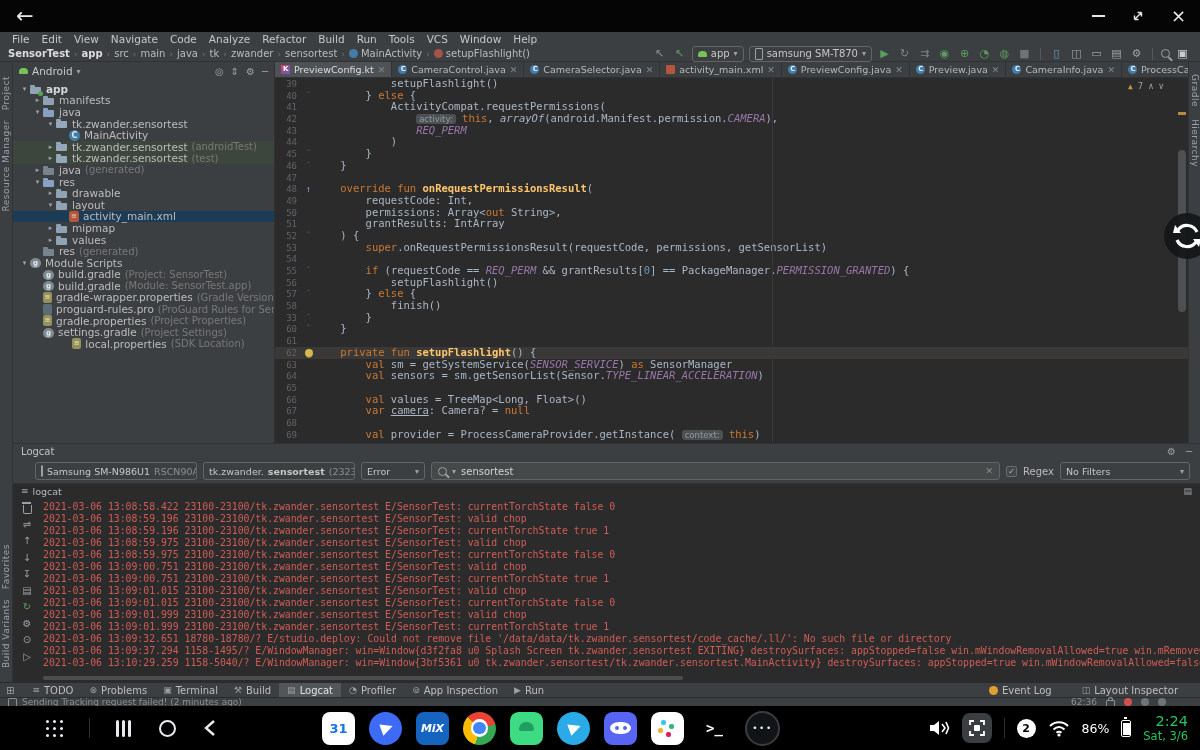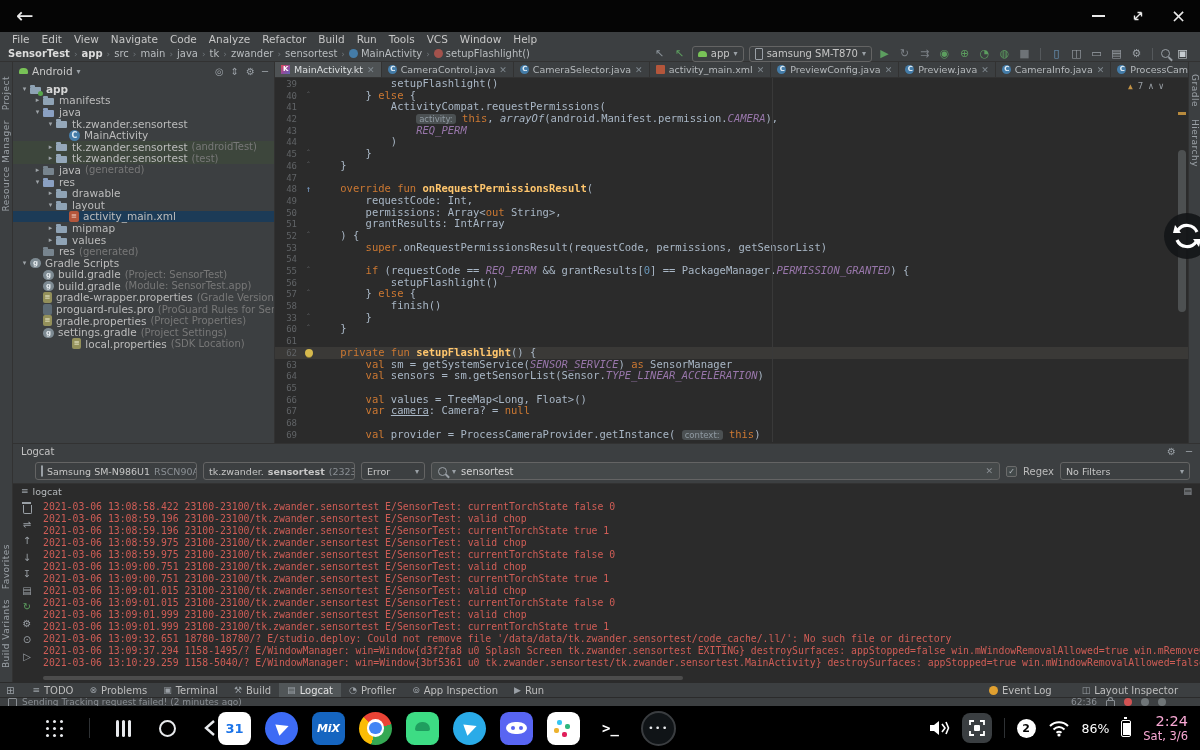--- a/index.html
+++ b/index.html
@@ -165,21 +165,21 @@
   .nav-group{display:flex;align-items:center;gap:26px;margin-left:46px;}
   .apps-grid{width:17px;height:17px;position:relative;}
   .apps-grid::after{content:"";position:absolute;width:3px;height:3px;border-radius:50%;background:#e8eaed;
     box-shadow:7px 0 0 #e8eaed,14px 0 0 #e8eaed,0 7px 0 #e8eaed,7px 7px 0 #e8eaed,14px 7px 0 #e8eaed,
     0 14px 0 #e8eaed,7px 14px 0 #e8eaed,14px 14px 0 #e8eaed;}
   .tb-sep2{width:1px;height:20px;background:#2e3134;}
   .recents{width:17px;height:17px;position:relative;}
   .recents::after{content:"";position:absolute;left:0;top:0;width:2.5px;height:17px;background:#e8eaed;border-radius:2px;
     box-shadow:6px 0 0 #e8eaed,12px 0 0 #e8eaed;}
   .homebtn{width:17px;height:17px;border:2.5px solid #e8eaed;border-radius:50%;box-sizing:border-box;}
-  .app-row{display:flex;align-items:center;gap:14px;}
+  .app-row{display:flex;align-items:center;gap:14px;margin-left:104px;}
   .app-icon{width:33px;height:33px;position:relative;flex:none;display:flex;align-items:center;justify-content:center;}
   .app-calendar{background:#fff;border-radius:24%;}
   .app-calendar span{color:#1a73e8;font-weight:bold;font-size:13px;}
   .app-plane{background:#3d6bf5;border-radius:50%;}
   .app-plane::after,.app-telegram::after{content:"";width:0;height:0;border-left:12px solid #fff;
     border-top:6px solid transparent;border-bottom:6px solid transparent;margin-left:2px;
     transform:rotate(-20deg);}
   .app-mix{background:#1565c0;border-radius:24%;}
   .app-mix span{color:#fff;font-weight:bold;font-style:italic;font-size:11px;}
   .app-chrome{border-radius:50%;background:
@@ -201,21 +201,21 @@
   .app-more{border:2px solid #3a3d40;border-radius:50%;background:#101417;width:31px;height:31px;}
   .app-more span{color:#e8eaed;font-size:9px;letter-spacing:1.5px;}
   .tray{margin-left:auto;display:flex;align-items:center;gap:12px;padding-right:12px;}
   .cap-btn{width:30px;height:30px;background:#3a3e41;border-radius:8px;display:flex;align-items:center;justify-content:center;}
   .badge2{width:19px;height:19px;border-radius:50%;background:#fff;color:#000;font-size:11px;font-weight:bold;
     display:flex;align-items:center;justify-content:center;}
   .battery-pct{color:#fff;font-size:12.5px;}
   .battery{width:10px;height:17px;border:1.5px solid #fff;border-radius:2px;position:relative;box-sizing:border-box;}
   .battery::before{content:"";position:absolute;top:-4px;left:2px;width:3px;height:2px;background:#fff;}
   .battery::after{content:"";position:absolute;left:.5px;right:.5px;bottom:.5px;height:80%;background:#fff;}
-  .clock{color:#f9a8d4;text-align:right;line-height:1.1;}
+  .clock{color:#22c55e;text-align:right;line-height:1.1;}
   .clock .t{font-size:14.5px;}
   .clock .d{font-size:11.5px;}
   
   .fab{position:absolute;left:1164px;top:213px;width:46px;height:46px;border-radius:50%;
     background:rgba(20,22,24,.92);display:flex;align-items:center;justify-content:center;}
   svg{display:block;}
 </style>
 </head>
 <body>
 
@@ -428,21 +428,21 @@
         </div>
         <div class="tree-row" style="padding-left: 19px;">
           <span class="tree-chev"></span>
           <span class="ti ti-folder-gen"></span>
           <span class="tree-label">res</span>
           <span class="tree-note">(generated)</span>
         </div>
         <div class="tree-row" style="padding-left: 6px;">
           <span class="tree-chev">▾</span>
           <span class="ti ti-gradle"></span>
-          <span class="tree-label">Gradle Scripts</span>
+          <span class="tree-label">Module Scripts</span>
         </div>
         <div class="tree-row" style="padding-left: 19px;">
           <span class="tree-chev"></span>
           <span class="ti ti-gradle"></span>
           <span class="tree-label">build.gradle</span>
           <span class="tree-note">(Project: SensorTest)</span>
         </div>
         <div class="tree-row" style="padding-left: 19px;">
           <span class="tree-chev"></span>
           <span class="ti ti-gradle"></span>
@@ -479,21 +479,21 @@
           <span class="tree-label">local.properties</span>
           <span class="tree-note">(SDK Location)</span>
         </div>
       </div>
   </div>
 
   <div class="editor">
     <div class="tabs" id="tabs">
         <div class="tab active">
           <span class="tab-ic kotlin"></span>
-          <span>MainActivity.kt</span>
+          <span>PreviewConfig.kt</span>
           <span class="tab-close">✕</span>
         </div>
         <div class="tab">
           <span class="tab-ic java"></span>
           <span>CameraControl.java</span>
           <span class="tab-close">✕</span>
         </div>
         <div class="tab">
           <span class="tab-ic java"></span>
           <span>CameraSelector.java</span>

